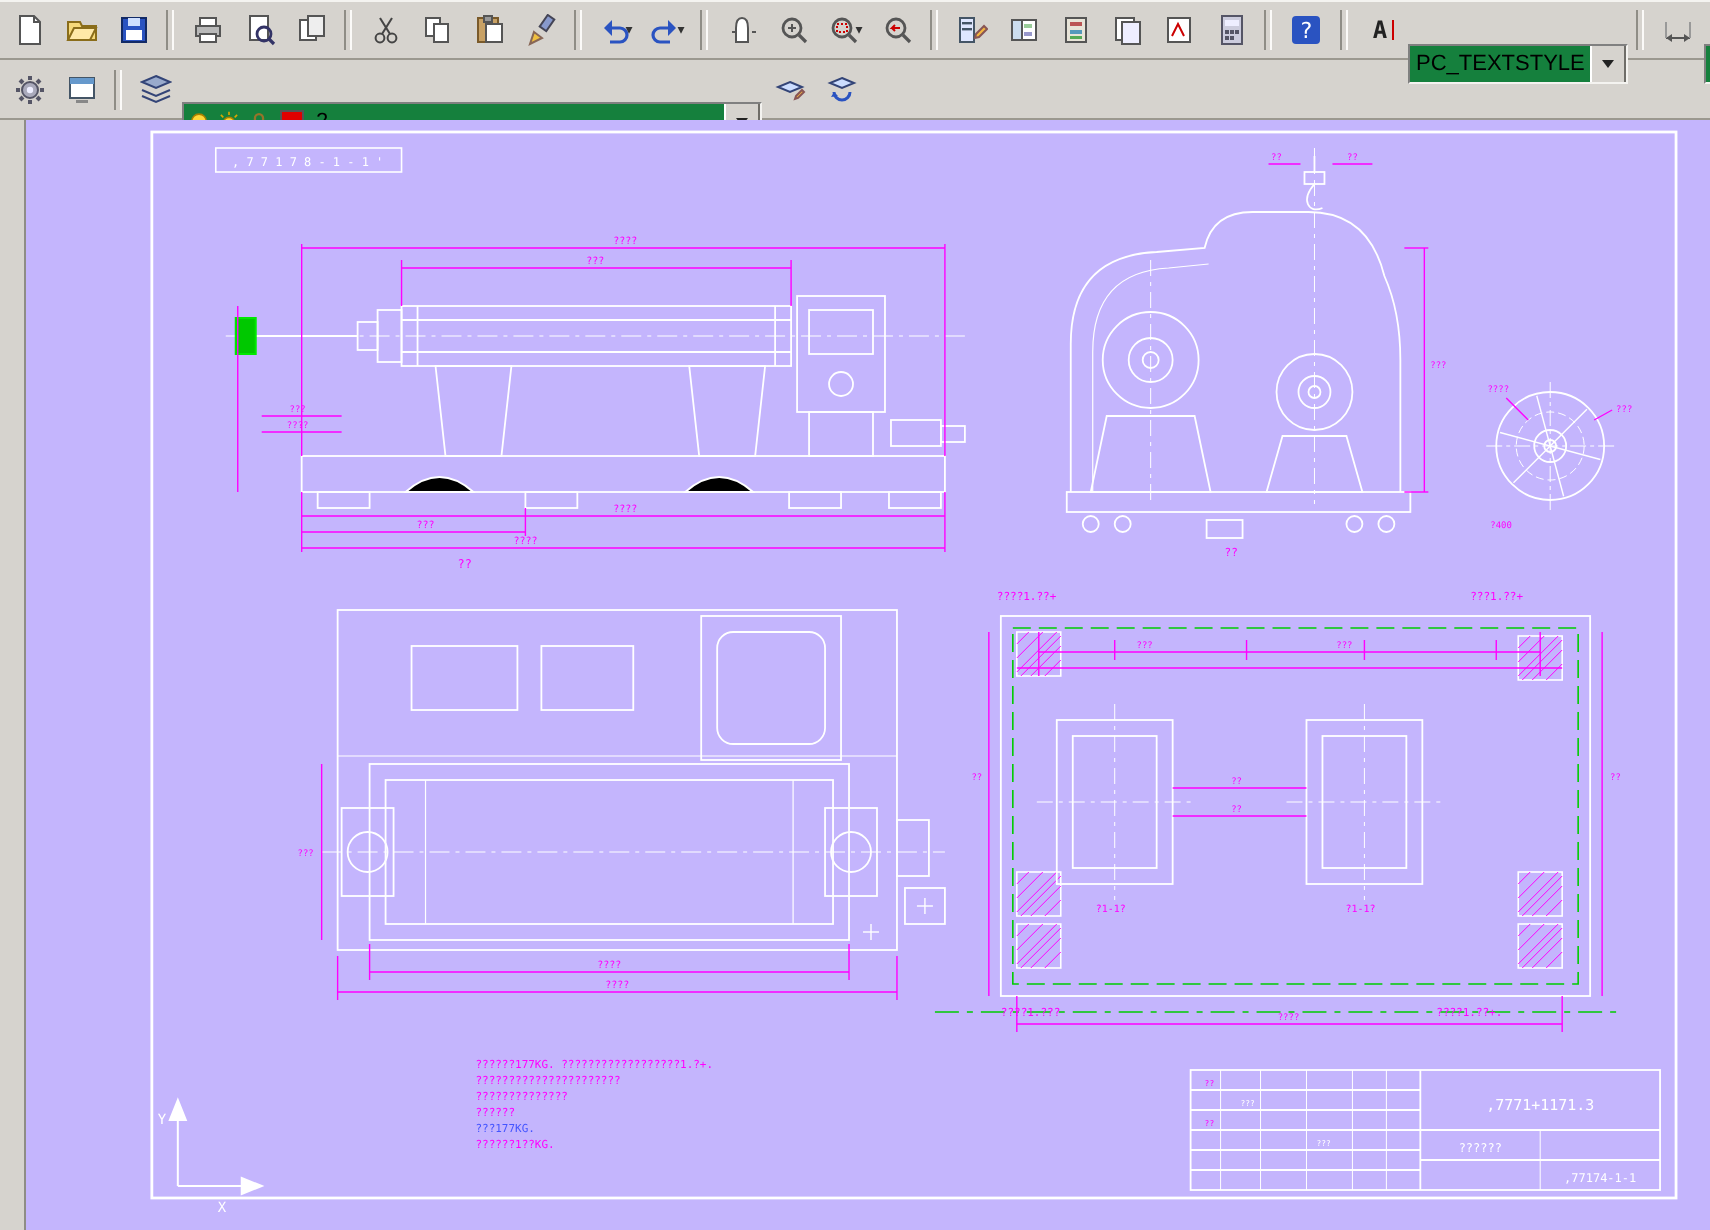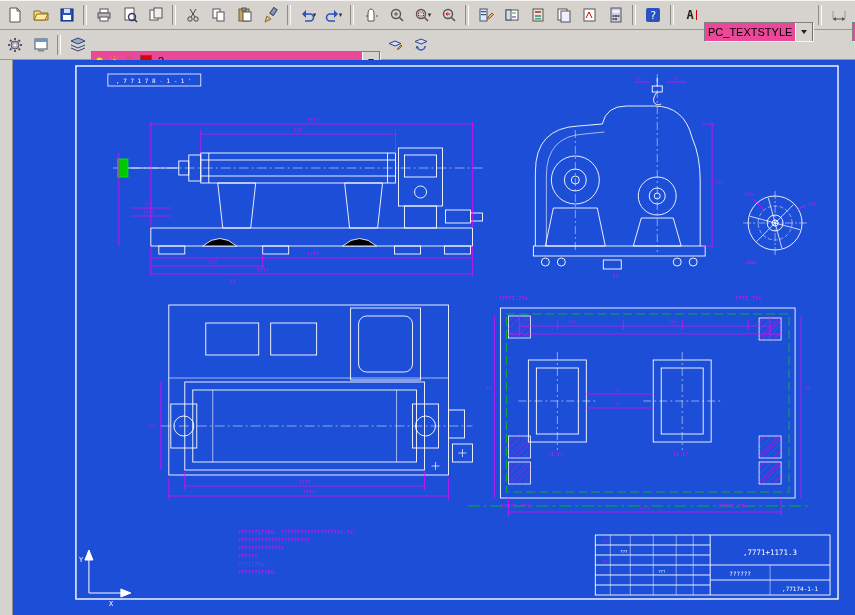--- a/index.html
+++ b/index.html
@@ -9,33 +9,33 @@
   .toolbar{height:30px;display:flex;align-items:center;padding:0 2px;gap:1px;
            background:#d6d3ce;border-bottom:1px solid #9b988f;box-sizing:border-box;}
   .toolbar.row1{border-top:1px solid #f4f3f0;}
   .tb-btn{width:23px;height:23px;display:flex;align-items:center;justify-content:center;
           border:1px solid #d6d3ce;border-radius:1px;flex:0 0 auto;}
   .tb-ico{width:16px;height:16px;display:block;}
   .tb-ico svg{width:16px;height:16px;display:block;}
   .flyout{font-size:7px;color:#333;margin-left:-2px;}
   .tb-sep{width:2px;height:20px;margin:0 3px;border-left:1px solid #8f8d86;border-right:1px solid #fbfaf8;flex:0 0 auto;}
   .spacer{flex:1 1 auto;}
-  .combo{height:20px;background:#ec4899;border:1px solid #808080;border-right-color:#f4f3f0;border-bottom-color:#f4f3f0;
+  .combo{height:20px;background:#15803d;border:1px solid #808080;border-right-color:#f4f3f0;border-bottom-color:#f4f3f0;
          display:flex;align-items:center;box-sizing:border-box;flex:0 0 auto;overflow:hidden;margin-top:33px;}
   .combo-val{padding:0 3px;white-space:nowrap;color:#000;flex:1 1 auto;overflow:hidden;}
   .combo-btn{width:16px;height:18px;background:#d6d3ce;border:1px solid;border-color:#fff #6f6d68 #6f6d68 #fff;
              display:flex;align-items:center;justify-content:center;flex:0 0 auto;}
   .tri{width:0;height:0;border-left:3px solid transparent;border-right:3px solid transparent;border-top:4px solid #222;}
   .mini-ico{width:13px;height:13px;display:block;margin:0 1px;flex:0 0 auto;}
   .mini-ico svg{width:13px;height:13px;display:block;}
   .swatch{width:10px;height:10px;background:#e10000;border:1px solid #555;margin:0 3px;flex:0 0 auto;}
   
   .workarea{display:flex;height:555px;}
   .left-strip{width:12px;background:#d6d3ce;border-right:1px solid #8f8d86;flex:0 0 auto;}
-  .canvas{flex:1 1 auto;background:#1d4ed8;position:relative;}
+  .canvas{flex:1 1 auto;background:#c4b5fd;position:relative;}
   .canvas svg{position:absolute;left:0;top:0;width:100%;height:100%;}
   text{font-family:"DejaVu Sans Mono",monospace;}
 </style>
 </head>
 <body>
 
 <div class="screen">
 
   <div class="toolbar row1">
     <div id="std-toolbar" style="display:flex;align-items:center;gap:1px;">

